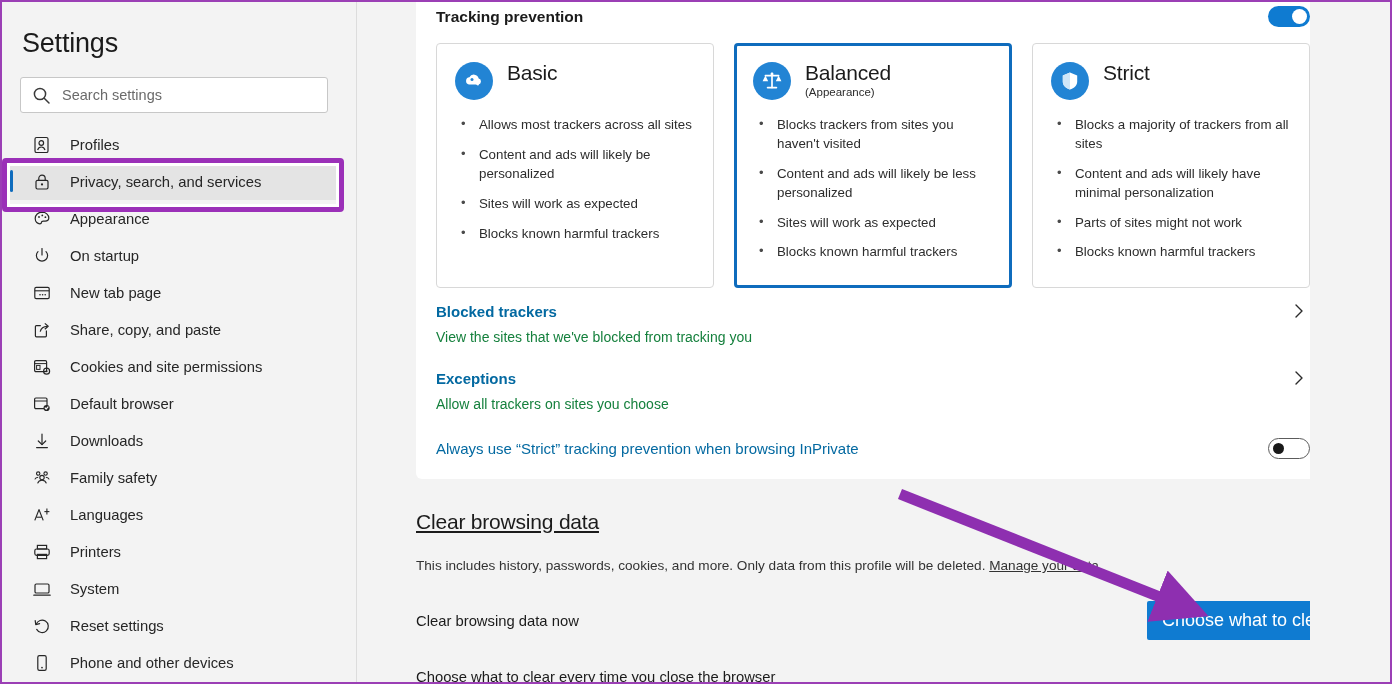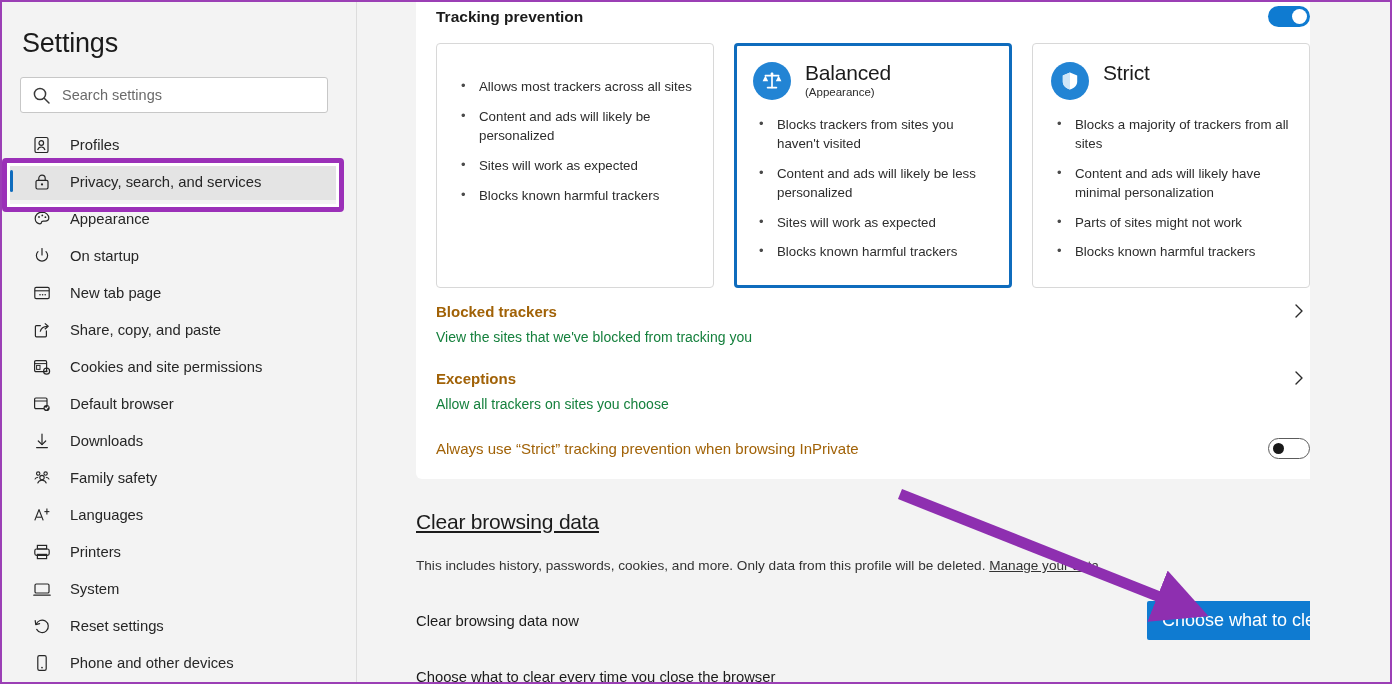--- a/index.html
+++ b/index.html
@@ -209,21 +209,21 @@
     font-size: 13px;
   }
 
   
   .row {
     display: flex;
     align-items: center;
     justify-content: space-between;
     padding: 12px 2px 4px 2px;
   }
-  .row-title { font-size: 15px; font-weight: 600; color: #a16207; }
+  .row-title { font-size: 15px; font-weight: 600; color: #0369a1; }
   .row-desc  { font-size: 14px; color: #15803d; padding: 3px 2px 0 2px; }
   .chev { width: 22px; height: 22px; flex: 0 0 22px; display:block; }
   .row.plain { padding: 16px 2px 10px 2px; }
   .row.plain .row-title { font-weight: 400; font-size: 15px; }
 
   
   #cbd { position: absolute; left: 58px; top: 508px; width: 930px; }
   #cbd h2 {
     font-size: 21px;
     font-weight: 400;
@@ -427,20 +427,32 @@
 
     <div class="section-head">
       <h2>Tracking prevention</h2>
       <div class="toggle on">
         <span class="knob"></span>
       </div>
     </div>
 
     <div id="cards">
         <div class="tp-card">
+          <div class="card-head">
+            <div class="card-badge">
+              <svg viewBox="0 0 26 26" width="26" height="26">
+                <path d="M8 16.5a3.7 3.7 0 0 1 .4-7.3 5 5 0 0 1 9.3 1.4 3 3 0 0 1-.5 5.9z" fill="#ffffff"></path>
+                <path d="M13.5 12.6l4.6 3.8-1.1 1.3-4.6-3.8z" fill="#ffffff"></path>
+                <circle cx="11" cy="11.4" r="1.5" fill="#2284d4"></circle>
+              </svg>
+            </div>
+            <div>
+              <div class="card-title">Basic</div>
+            </div>
+          </div>
           <ul>
             <li>Allows most trackers across all sites</li>
             <li>Content and ads will likely be personalized</li>
             <li>Sites will work as expected</li>
             <li>Blocks known harmful trackers</li>
           </ul>
         </div>
         <div class="tp-card active">
           <div class="card-head">
             <div class="card-badge">

